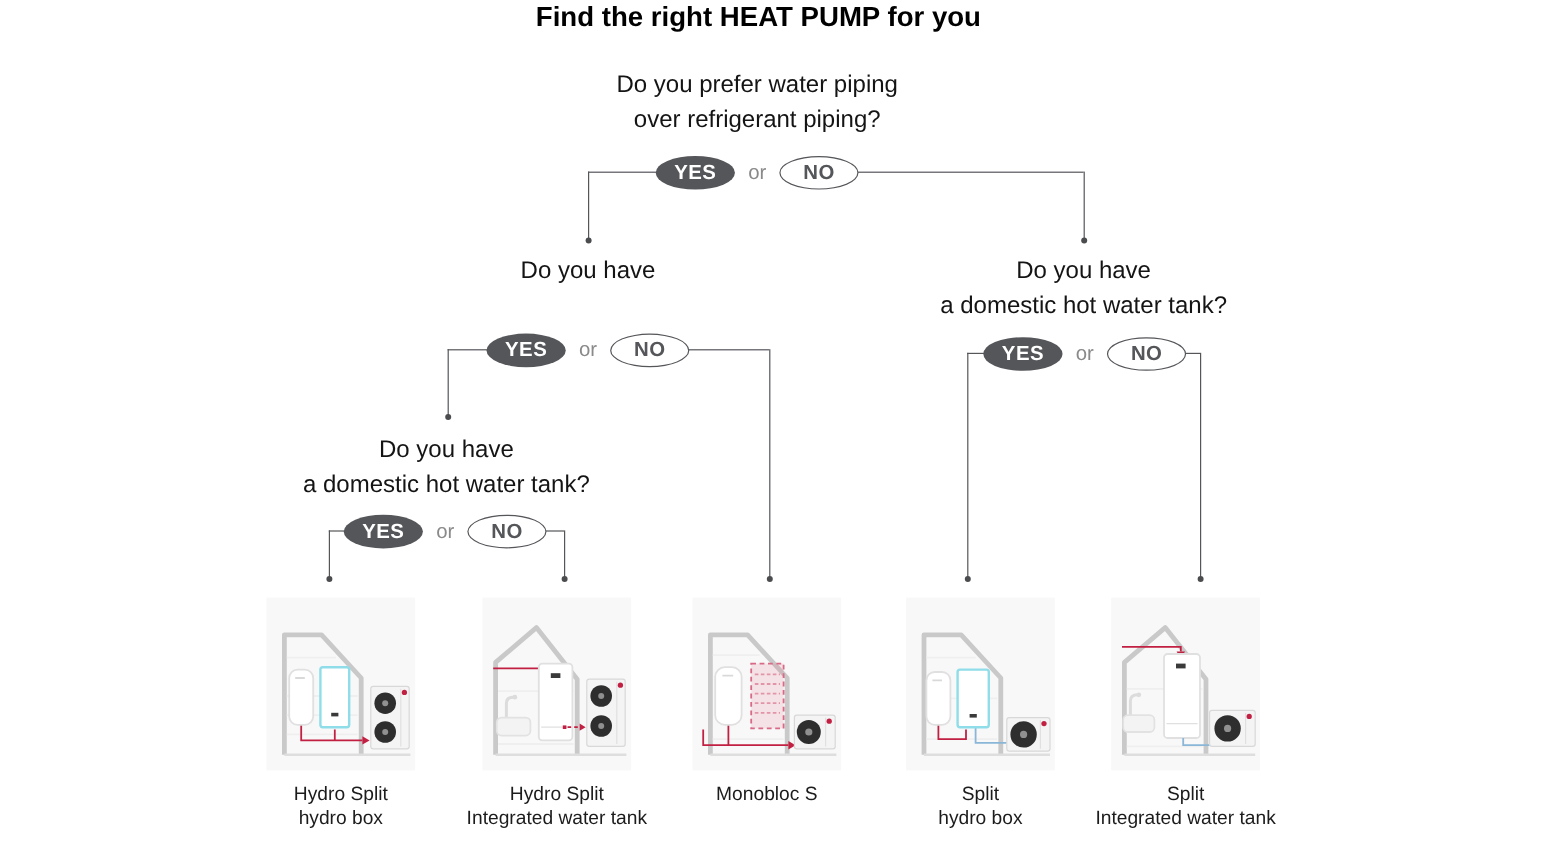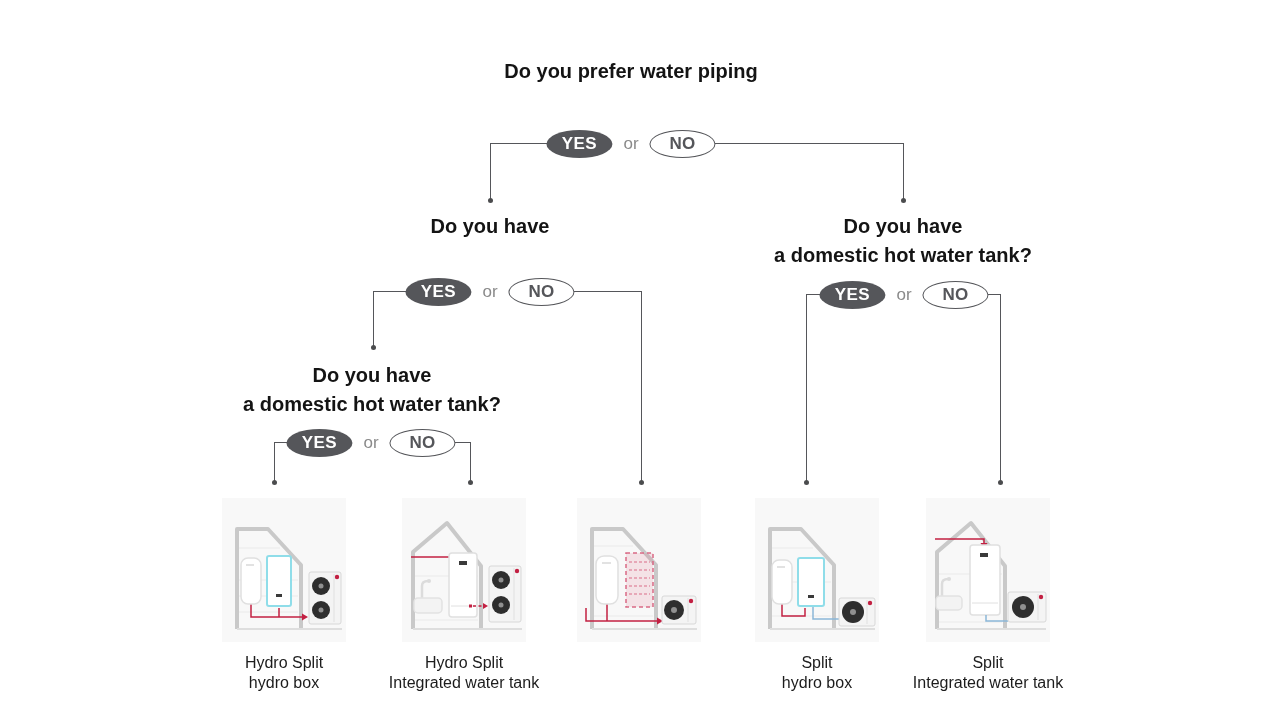--- a/index.html
+++ b/index.html
@@ -1,21 +1,21 @@
 <!DOCTYPE html>
 <html><head>
 <meta charset="utf-8">
 <style>
   html,body{margin:0;padding:0;background:#fff;}
   #canvas{position:relative;width:1284px;height:709px;background:#ffffff;overflow:hidden;
           font-family:"Liberation Sans","DejaVu Sans",sans-serif;}
   .title{position:absolute;top:1px;left:0;width:1264px;text-align:center;
          font-size:23px;font-weight:700;color:#000;}
   .q{position:absolute;width:440px;transform:translateX(-50%);text-align:center;
-     font-size:20px;line-height:29px;color:#141414;font-weight:700;}
+     font-size:20px;line-height:29px;color:#141414;font-weight:400;}
   .q span{display:block;}
   .pills{position:absolute;display:flex;align-items:center;gap:11px;transform:translateX(-50%);}
   .pill{display:inline-flex;align-items:center;justify-content:center;width:66px;height:28px;
         border-radius:50%;font-weight:700;font-size:17px;letter-spacing:.4px;box-sizing:border-box;}
   .pill-yes{background:#55565A;color:#fff;}
   .pill-no{background:#fff;border:1.6px solid #55565A;color:#55565A;}
   .or{color:#8A8A8A;font-size:17px;}
   .hl{position:absolute;height:1px;background:#55565A;}
   .vl{position:absolute;width:1px;background:#55565A;}
   .dot{position:absolute;width:5px;height:5px;border-radius:50%;background:#4B4C4E;}
@@ -42,23 +42,25 @@
   .faucet{stroke:#dcdcdc;stroke-width:2.5;fill:none;}
   .grill{stroke:#d9d9d9;stroke-width:1.5;}
   .strip{stroke:#e0e0e0;stroke-width:1;}
   .ctrl{fill:#3a3a3a;}
 </style>
 </head>
 <body>
 
 <div id="canvas">
 
+  <div class="title">Find the right HEAT PUMP for you</div>
 
   <div class="q" style="left:631px;top:57px;">
     <span>Do you prefer water piping</span>
+    <span>over refrigerant piping?</span>
   </div>
   <div class="pills" style="left:631px;top:130px;">
     <span class="pill pill-yes">YES</span>
     <span class="or">or</span>
     <span class="pill pill-no">NO</span>
   </div>
 
   <div class="hl" style="left:490px;top:143px;width:57px;"></div>
   <div class="vl" style="left:490px;top:143px;height:56px;"></div>
   <div class="dot" style="left:488px;top:198px;"></div>
@@ -188,20 +190,24 @@
       <line class="ghostline" x1="52" y1="80" x2="73" y2="80"></line>
       <line class="ghostline" x1="52" y1="88" x2="73" y2="88"></line>
       <line class="ghostline" x1="52" y1="96" x2="73" y2="96"></line>
       <rect class="odu" x="85" y="98" width="34" height="28" rx="2"></rect>
       <line class="strip" x1="111" y1="100" x2="111" y2="124"></line>
       <circle class="fan" cx="97" cy="112" r="10"></circle>
         <circle class="fanc" cx="97" cy="112" r="3"></circle>
       <circle class="lgdot" cx="114" cy="103" r="2.2"></circle>
     </svg>
   </div>
+  <div class="plabel" style="left:639px;">
+    <span>Monobloc S</span>
+    <span></span>
+  </div>
 
   <div class="pcard" style="left:755px;">
     <svg width="124" height="144" viewBox="0 0 124 144">
       <path class="house" d="M15,131 V31 H46 L79,67 V131"></path>
       <line class="ground" x1="15" y1="131" x2="120" y2="131"></line>
       <line class="brick" x1="17" y1="50" x2="58" y2="50"></line>
       <line class="brick" x1="17" y1="84" x2="76" y2="84"></line>
       <line class="brick" x1="17" y1="118" x2="76" y2="118"></line>
       <path class="pipe-r" d="M27,106 V118 H50 V110"></path>
       <path class="pipe-b" d="M58,108 V121 H84"></path>

